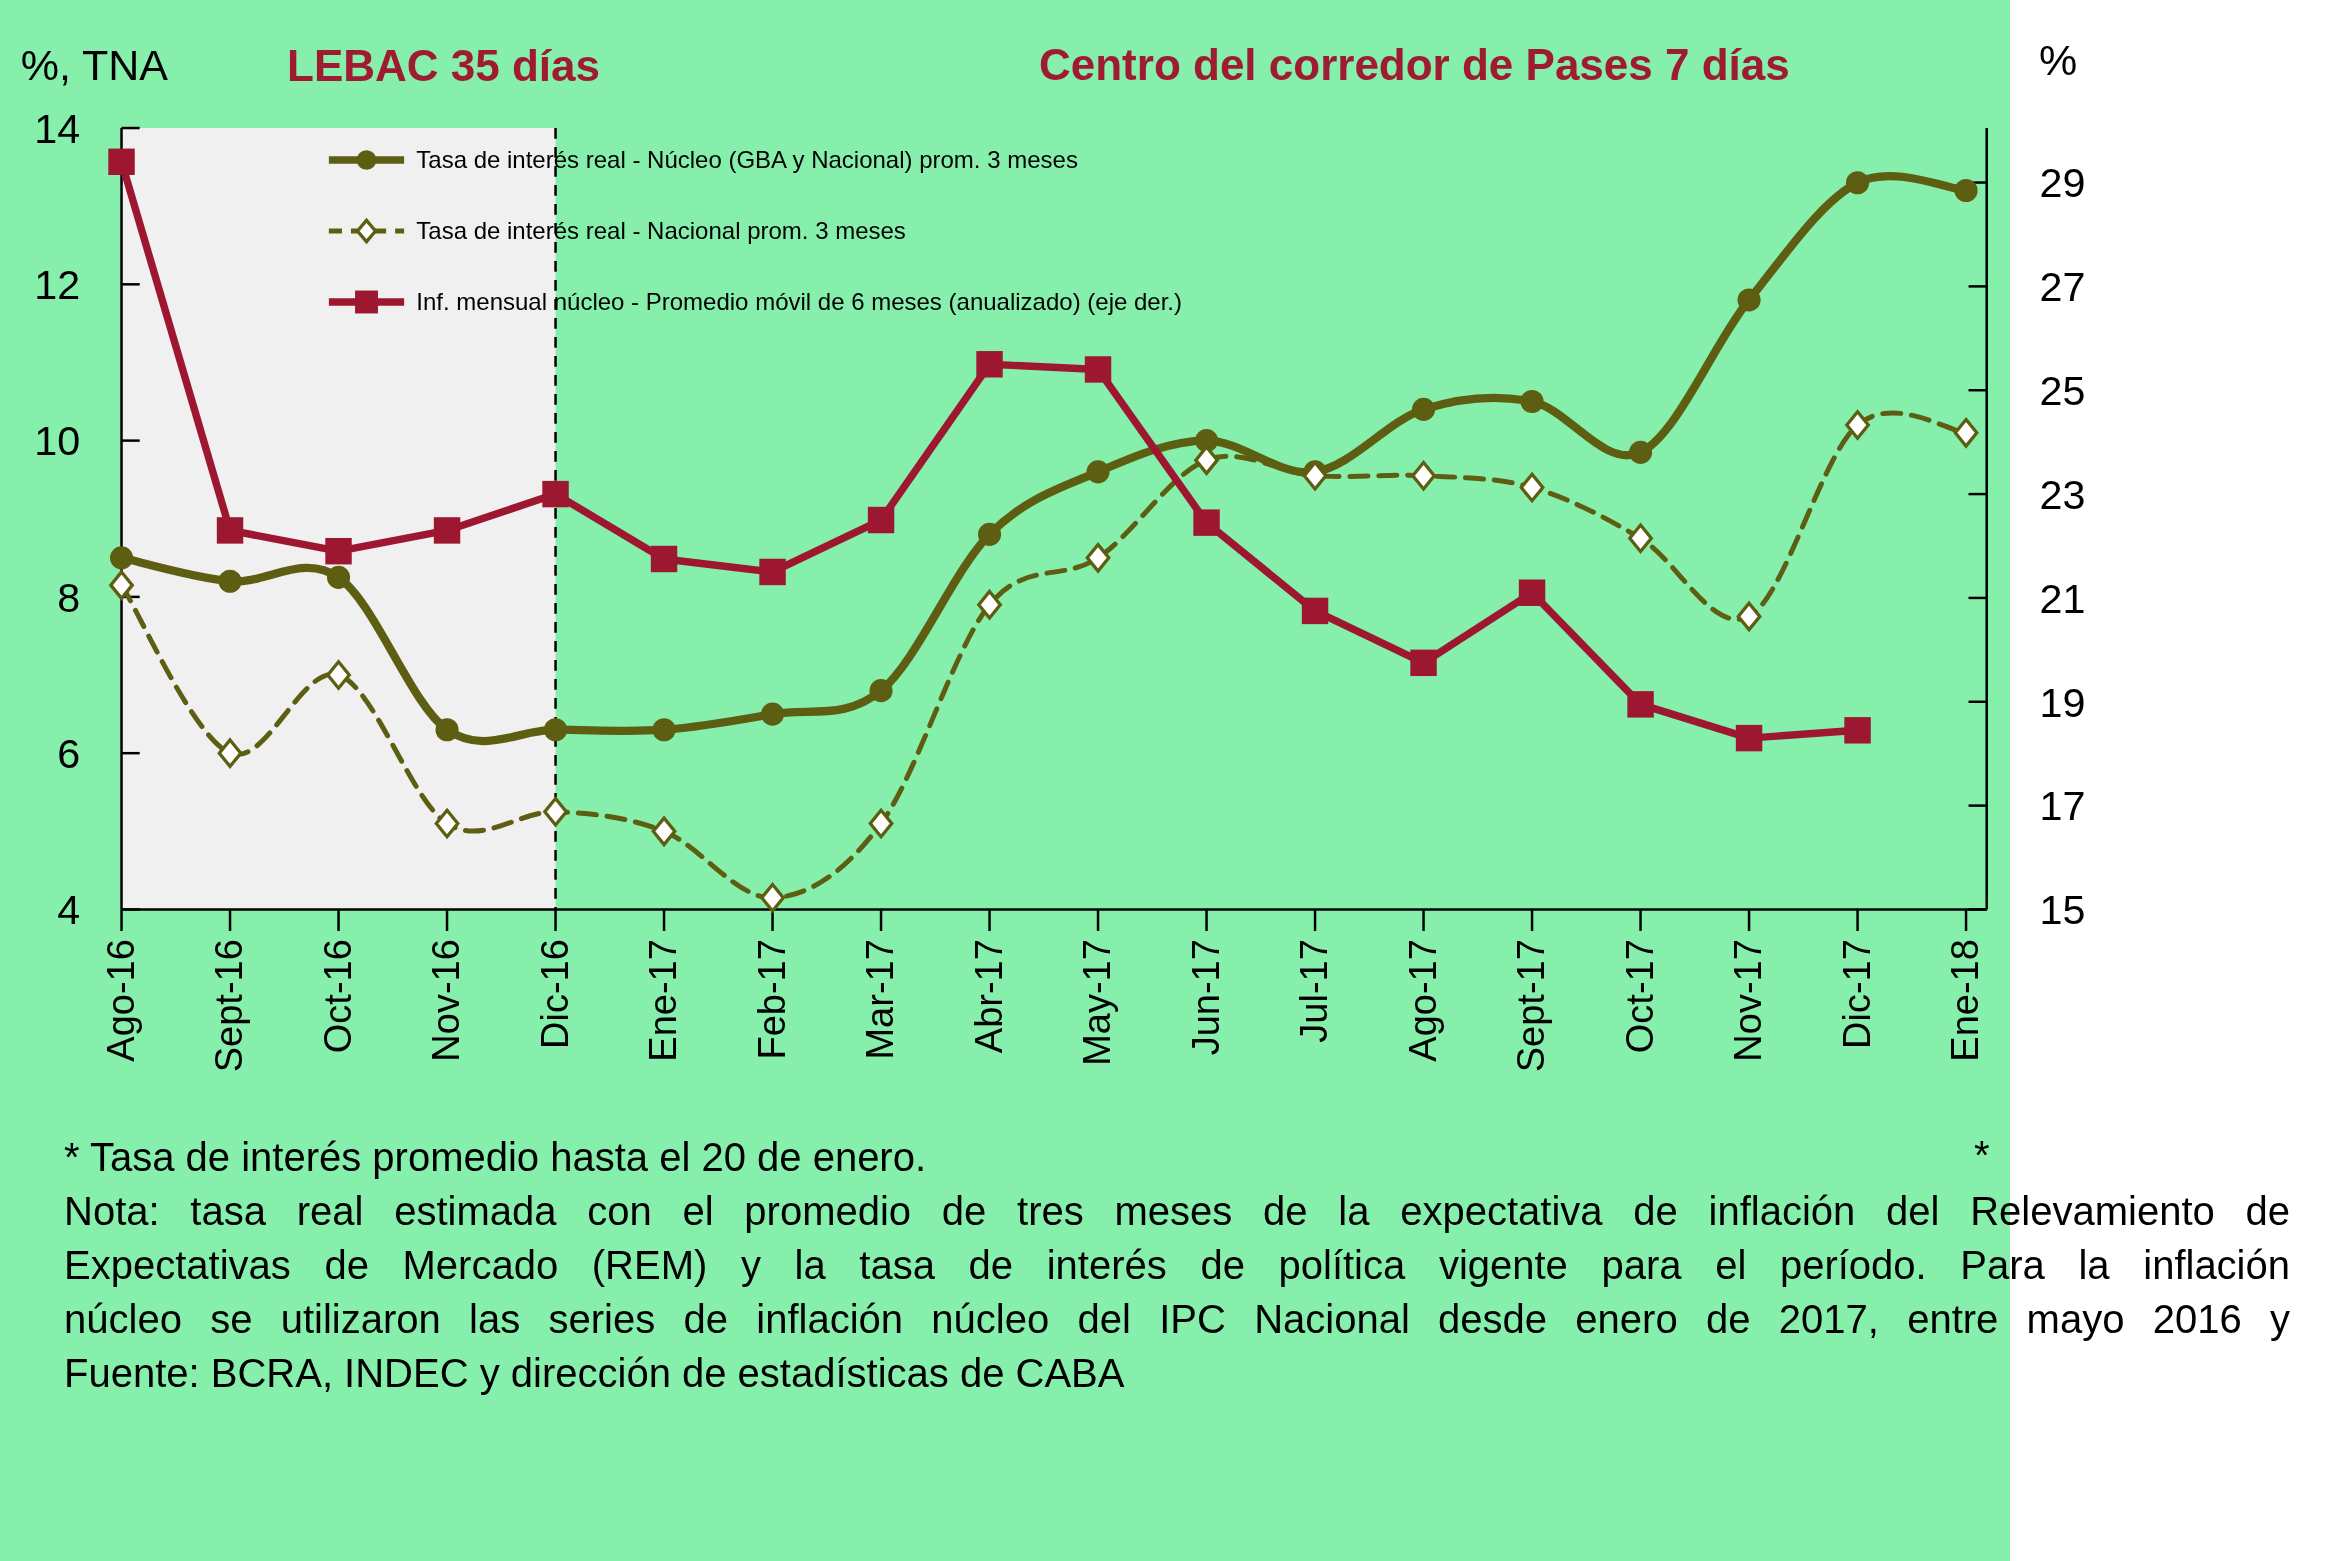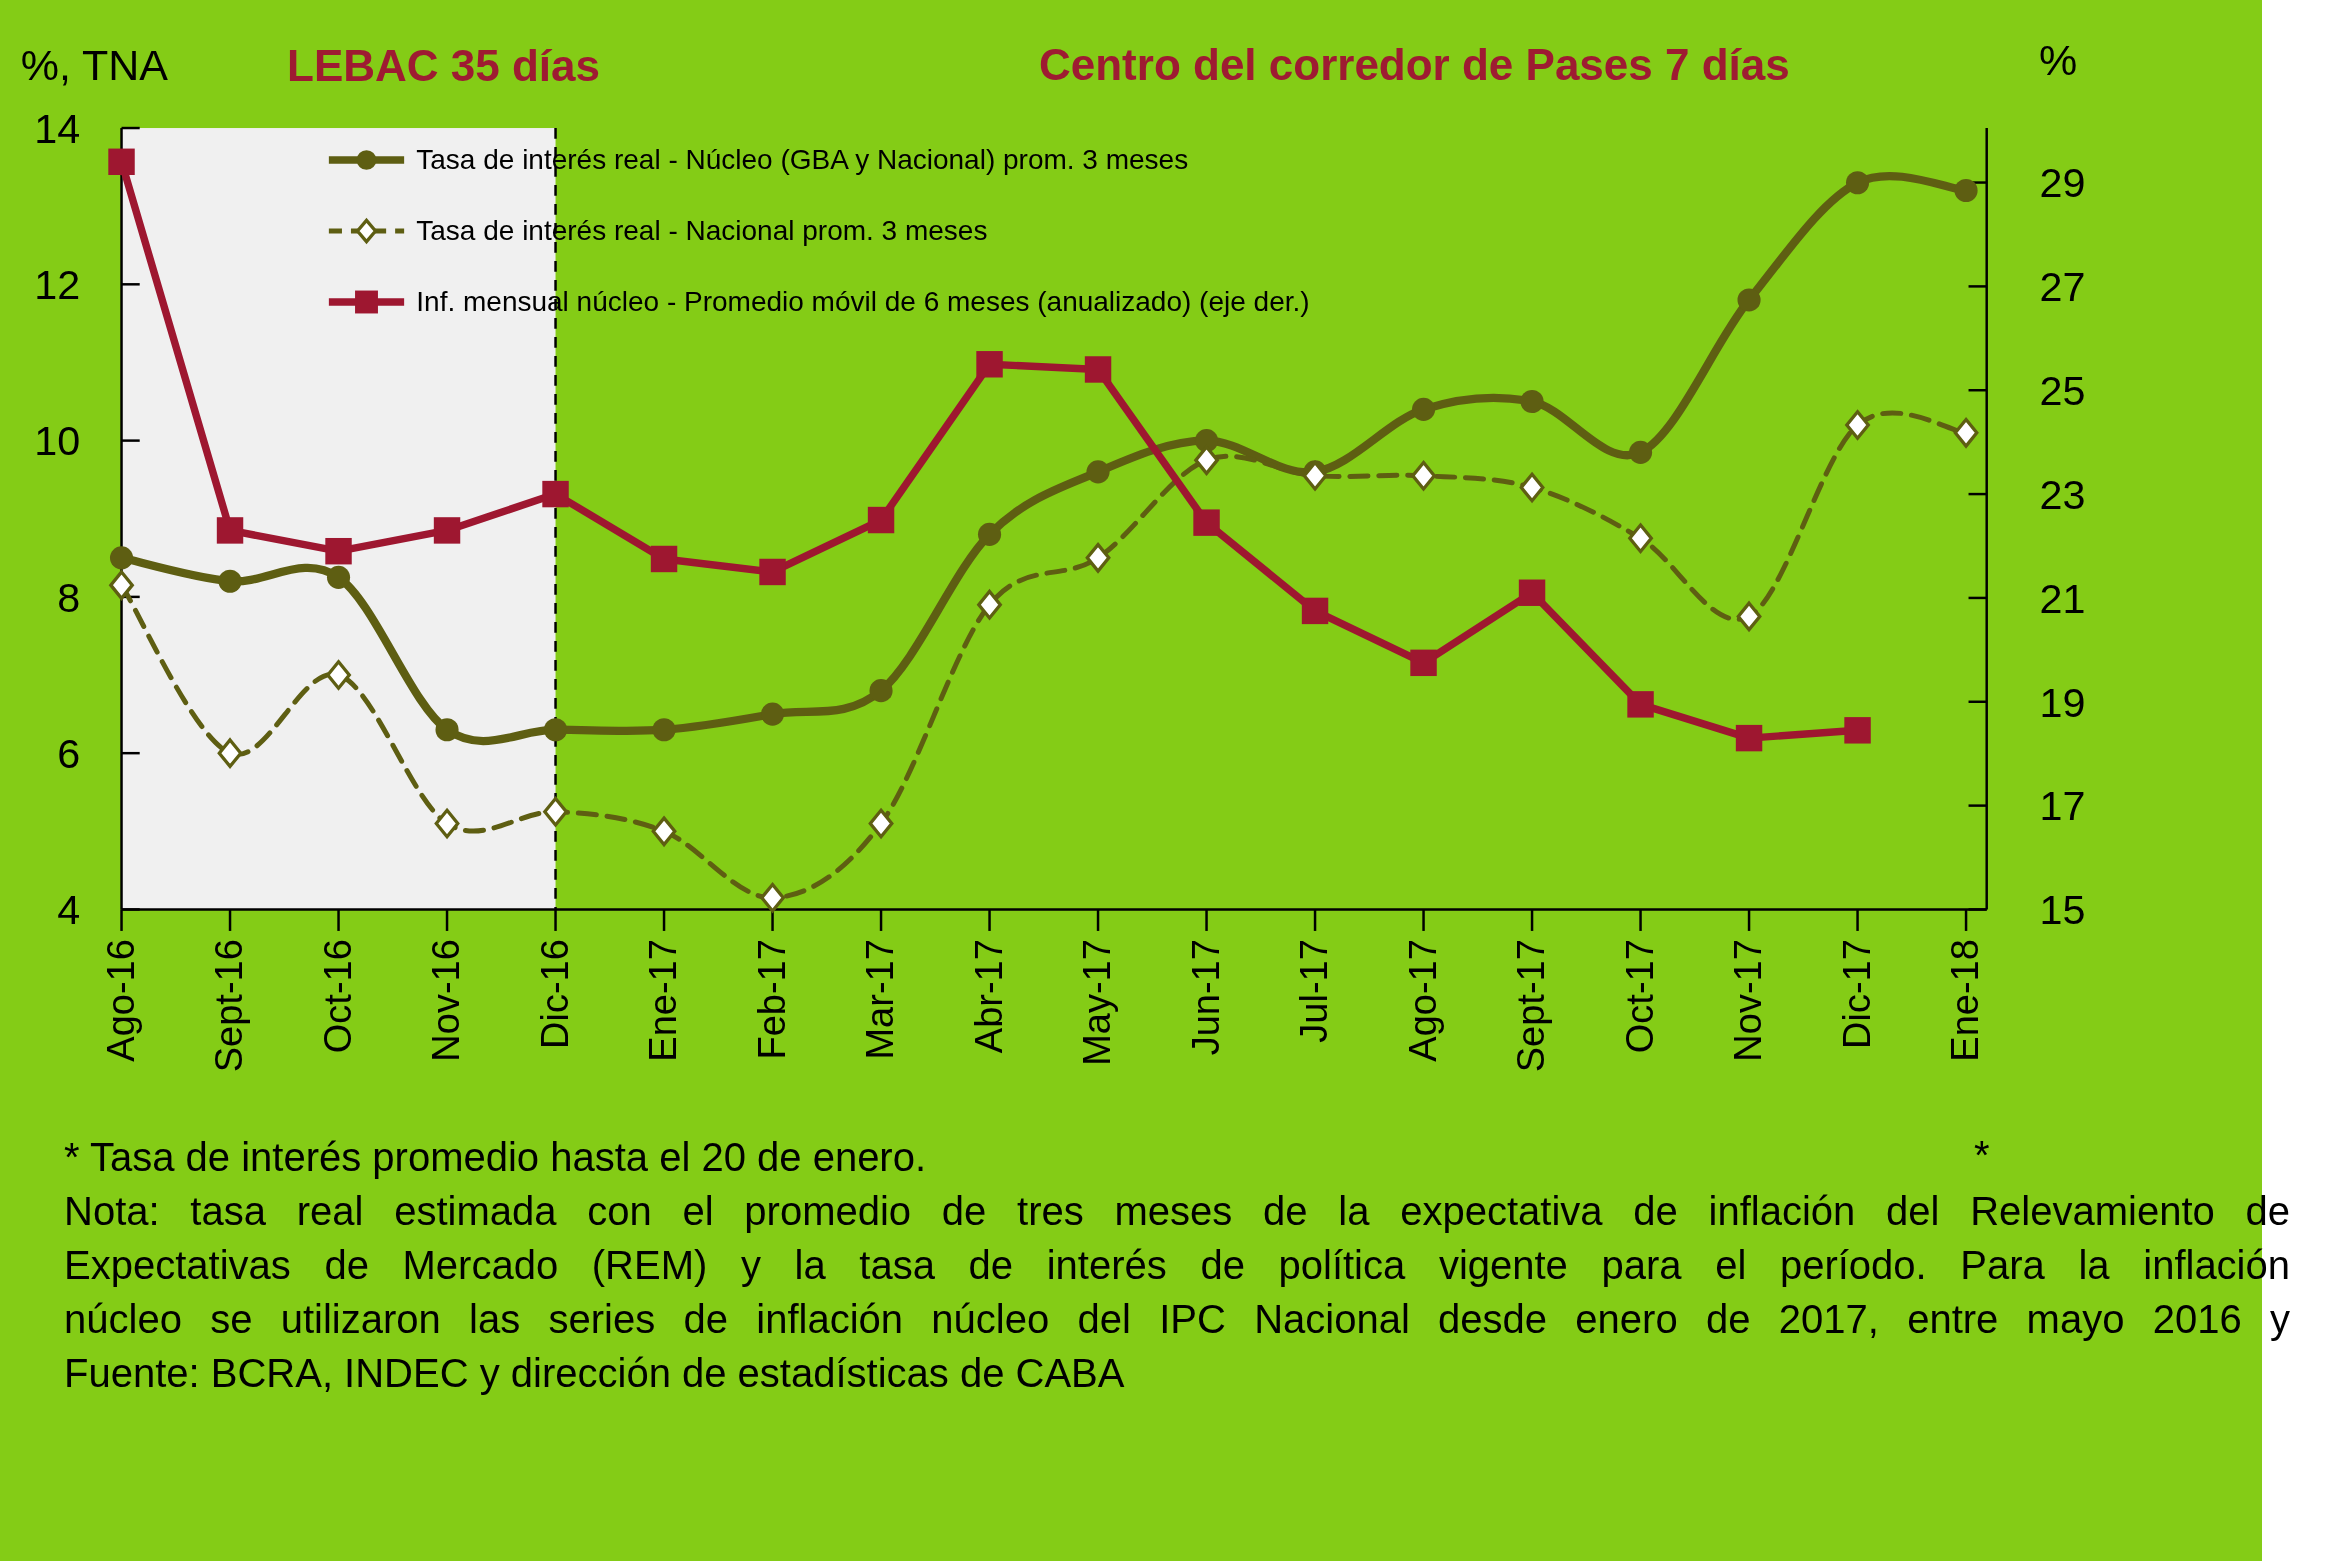--- a/index.html
+++ b/index.html
@@ -1,31 +1,31 @@
 <!DOCTYPE html>
 <html style="--title-color: #9E1B32;font-size:13.2px"><head>
 <meta charset="utf-8">
 <style>
   :root{
     --title-color:#9E1B32;
   }
   *{margin:0;padding:0;box-sizing:border-box;}
   html,body{width:2342px;height:1561px;background:#ffffff;overflow:hidden;
     font-family:"Liberation Sans", sans-serif;}
-  .page{position:relative;width:2262px;height:1561px;background:#84cc16;}
+  .page{position:relative;width:2010px;height:1561px;background:#86efac;}
   .hdr{position:absolute;color:#000;font-size:43px;white-space:nowrap;}
   .hdr.unit-left{left:20.7px;top:41px;}
   .hdr.unit-right{left:2039px;top:36px;}
   .hdr.title{font-weight:bold;color:var(--title-color);}
   .hdr.title-left{left:287px;top:41px;font-size:44px;}
   .hdr.title-right{left:1039px;top:40px;font-size:44px;}
   #chart{position:absolute;left:0;top:0;}
   .legend{position:absolute;left:325px;top:124px;}
   .legend-row{display:flex;align-items:center;height:71px;}
-  .legend-row .lbl{font-size:28px;color:#000;padding-left:8.3px;white-space:nowrap;}
+  .legend-row .lbl{font-size:24px;color:#000;padding-left:8.3px;white-space:nowrap;}
   .footnotes{position:absolute;left:64px;top:1130px;width:2226px;color:#000;}
   .fn-line{font-size:40px;line-height:54px;height:54px;overflow:hidden;}
   .fn-line.just{text-align:justify;}
   .fn-line.just::after{content:"";display:inline-block;width:100%;}
   .x-asterisk{position:absolute;left:1974px;top:1133px;font-size:40px;color:#000;}
 </style>
 </head>
 <body>
 
 <div class="page">

